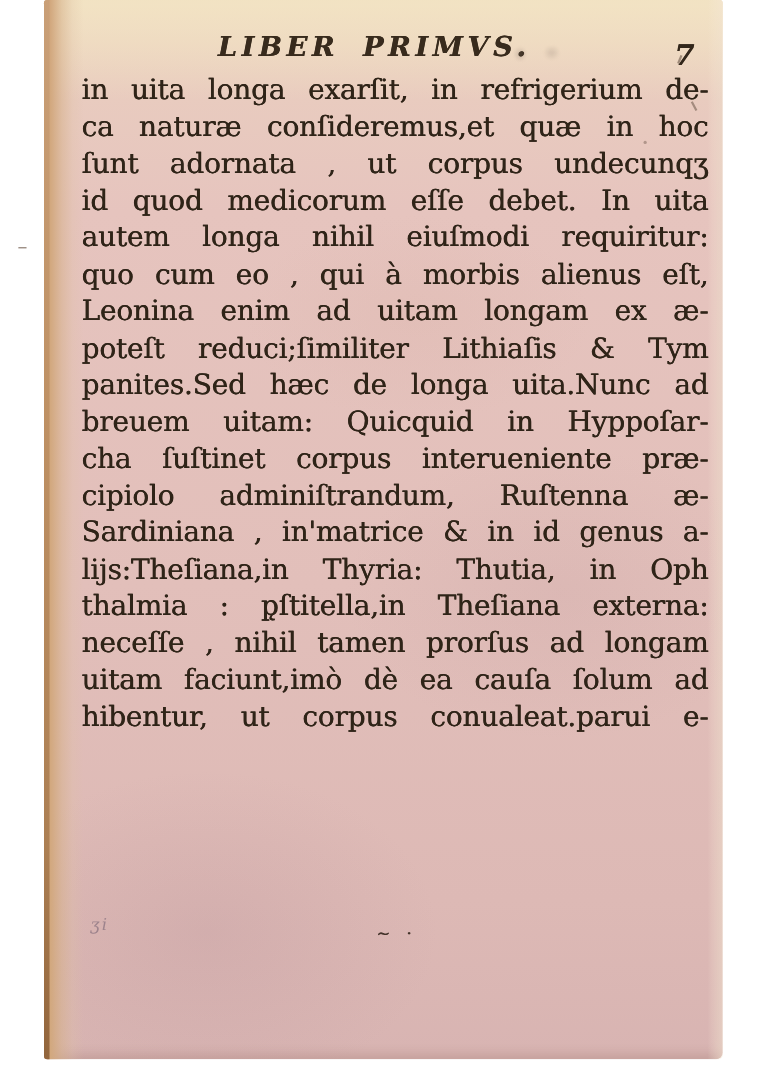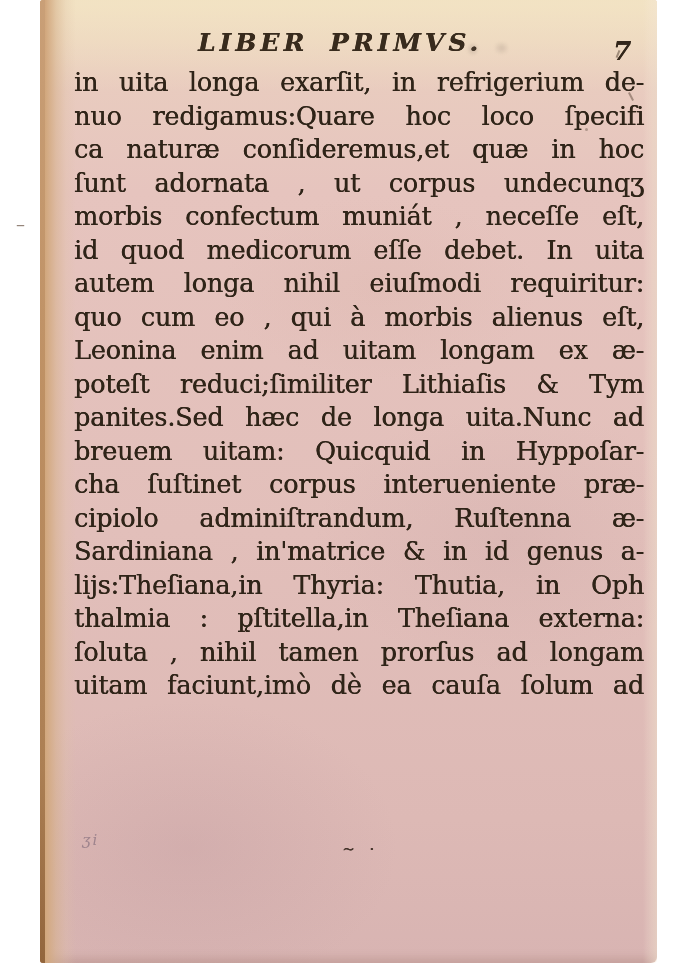--- a/index.html
+++ b/index.html
@@ -103,38 +103,37 @@
   <div class="right-soft"></div>
 
   <div class="header">
     <span class="header-title">LIBER PRIMVS.</span>
   </div>
   <span class="page-number">7</span>
   <div class="ghost"></div>
 
   <div class="text-block">
     <div class="line">in uita longa exarſit, in refrigerium de-</div>
-    <div class="line">nuo redigamus:Quare hoc loco ſpecifi</div>
     <div class="line">ca naturæ conſideremus,et quæ in hoc</div>
     <div class="line">ſunt adornata , ut corpus undecunqʒ</div>
-    <div class="line">morbis confectum muniát , neceſſe eſt,</div>
     <div class="line">id quod medicorum eſſe debet. In uita</div>
     <div class="line">autem longa nihil eiuſmodi requiritur:</div>
     <div class="line">quo cum eo , qui à morbis alienus eſt,</div>
     <div class="line">Leonina enim ad uitam longam ex æ-</div>
     <div class="line">poteſt reduci;ſimiliter Lithiaſis &amp; Tym</div>
     <div class="line">panites.Sed hæc de longa uita.Nunc ad</div>
     <div class="line">breuem uitam: Quicquid in Hyppoſar-</div>
     <div class="line">cha ſuſtinet corpus interueniente præ-</div>
     <div class="line">cipiolo adminiſtrandum, Ruſtenna æ-</div>
     <div class="line">Sardiniana , in'matrice &amp; in id genus a-</div>
     <div class="line">lijs:Theſiana,in Thyria: Thutia, in Oph</div>
     <div class="line">thalmia : p̨ſtitella,in Theſiana externa:</div>
-    <div class="line">ſoluta , nihil tamen prorſus ad longam</div>
+    <div class="line">neceſſe , nihil tamen prorſus ad longam</div>
     <div class="line">uitam faciunt,imò dè ea cauſa ſolum ad</div>
+    <div class="line">hibentur, ut corpus conualeat.parui e-</div>
   </div>
 
   <div class="mark mark-zi">ʒi</div>
   <div class="mark mark-dash">∼ ·</div>
 
   <span class="speck speck-1"></span>
   <span class="speck speck-2"></span>
   <span class="speck speck-3"></span>
 </div>
 

